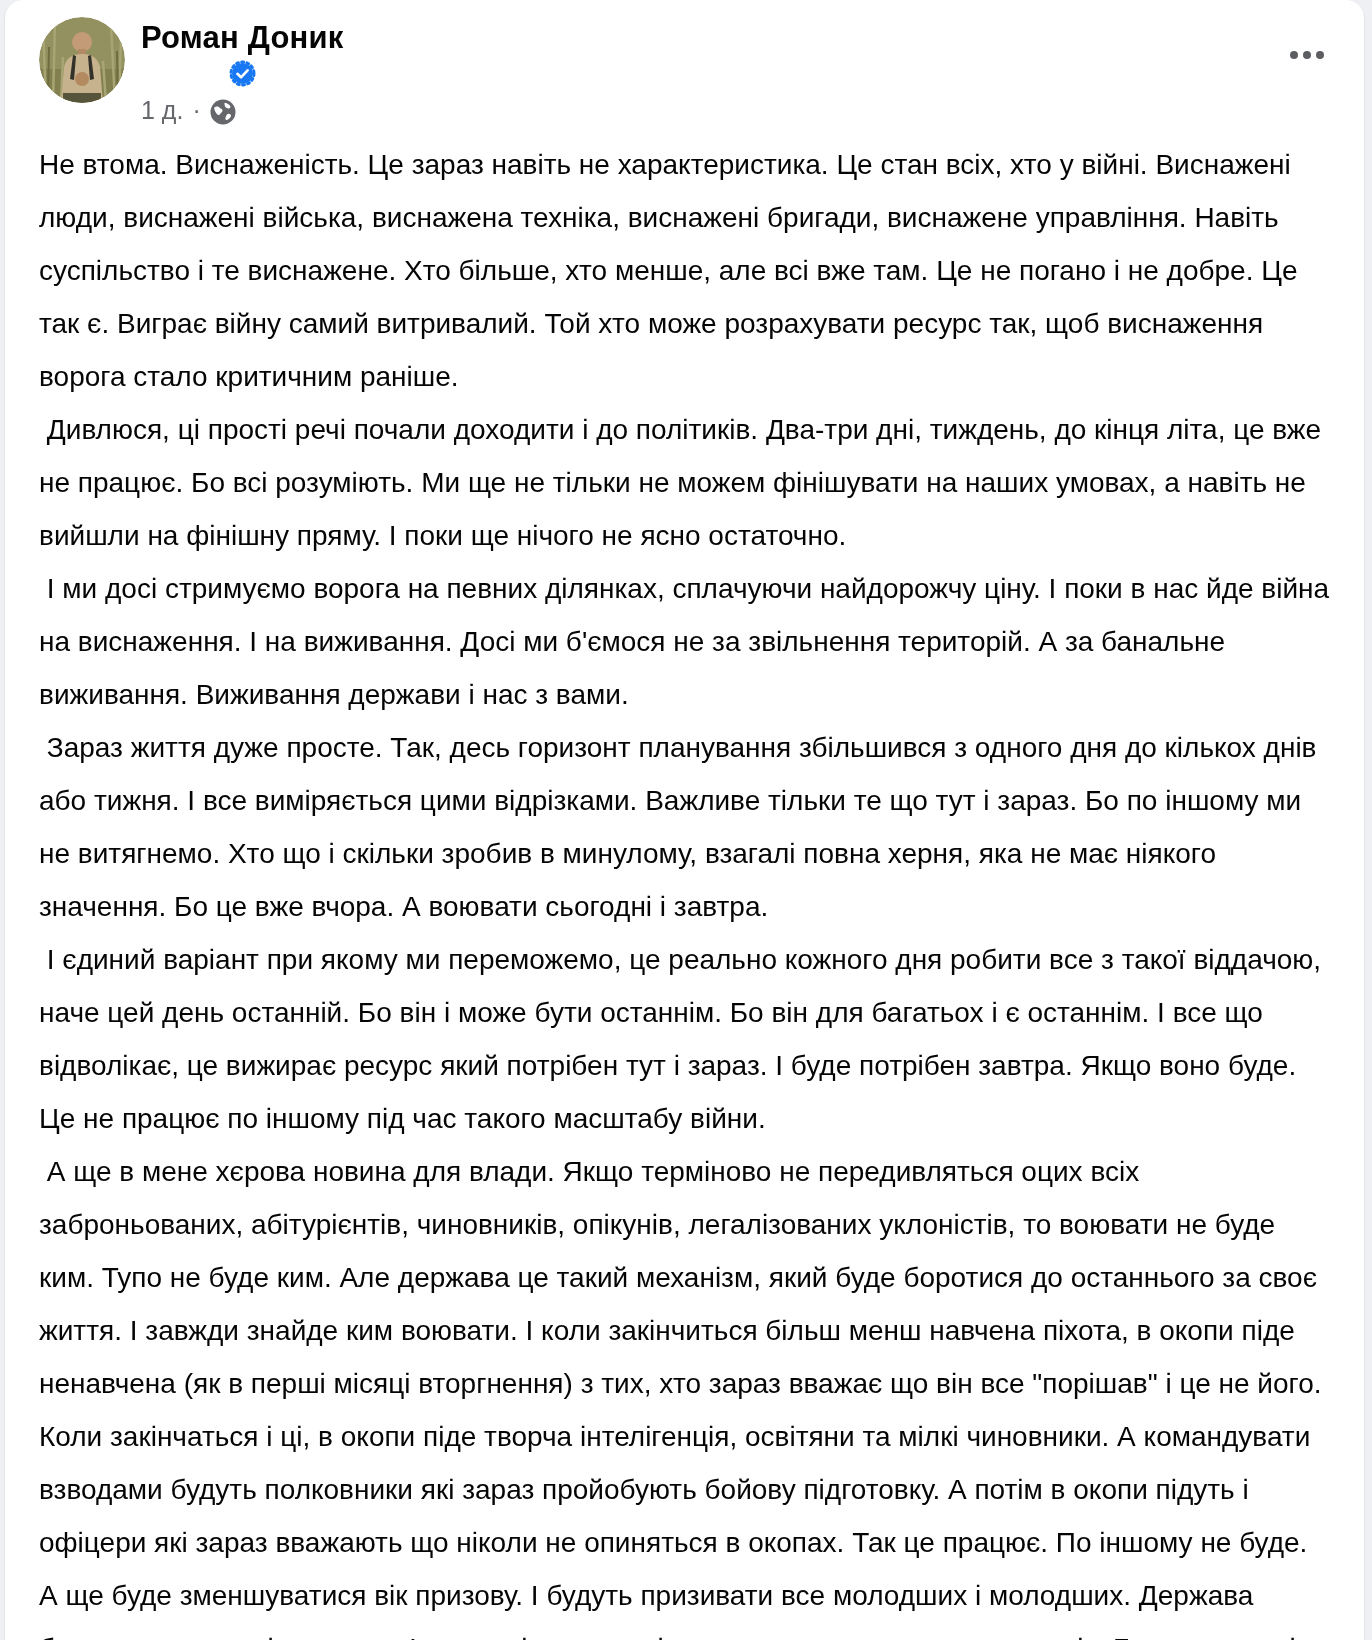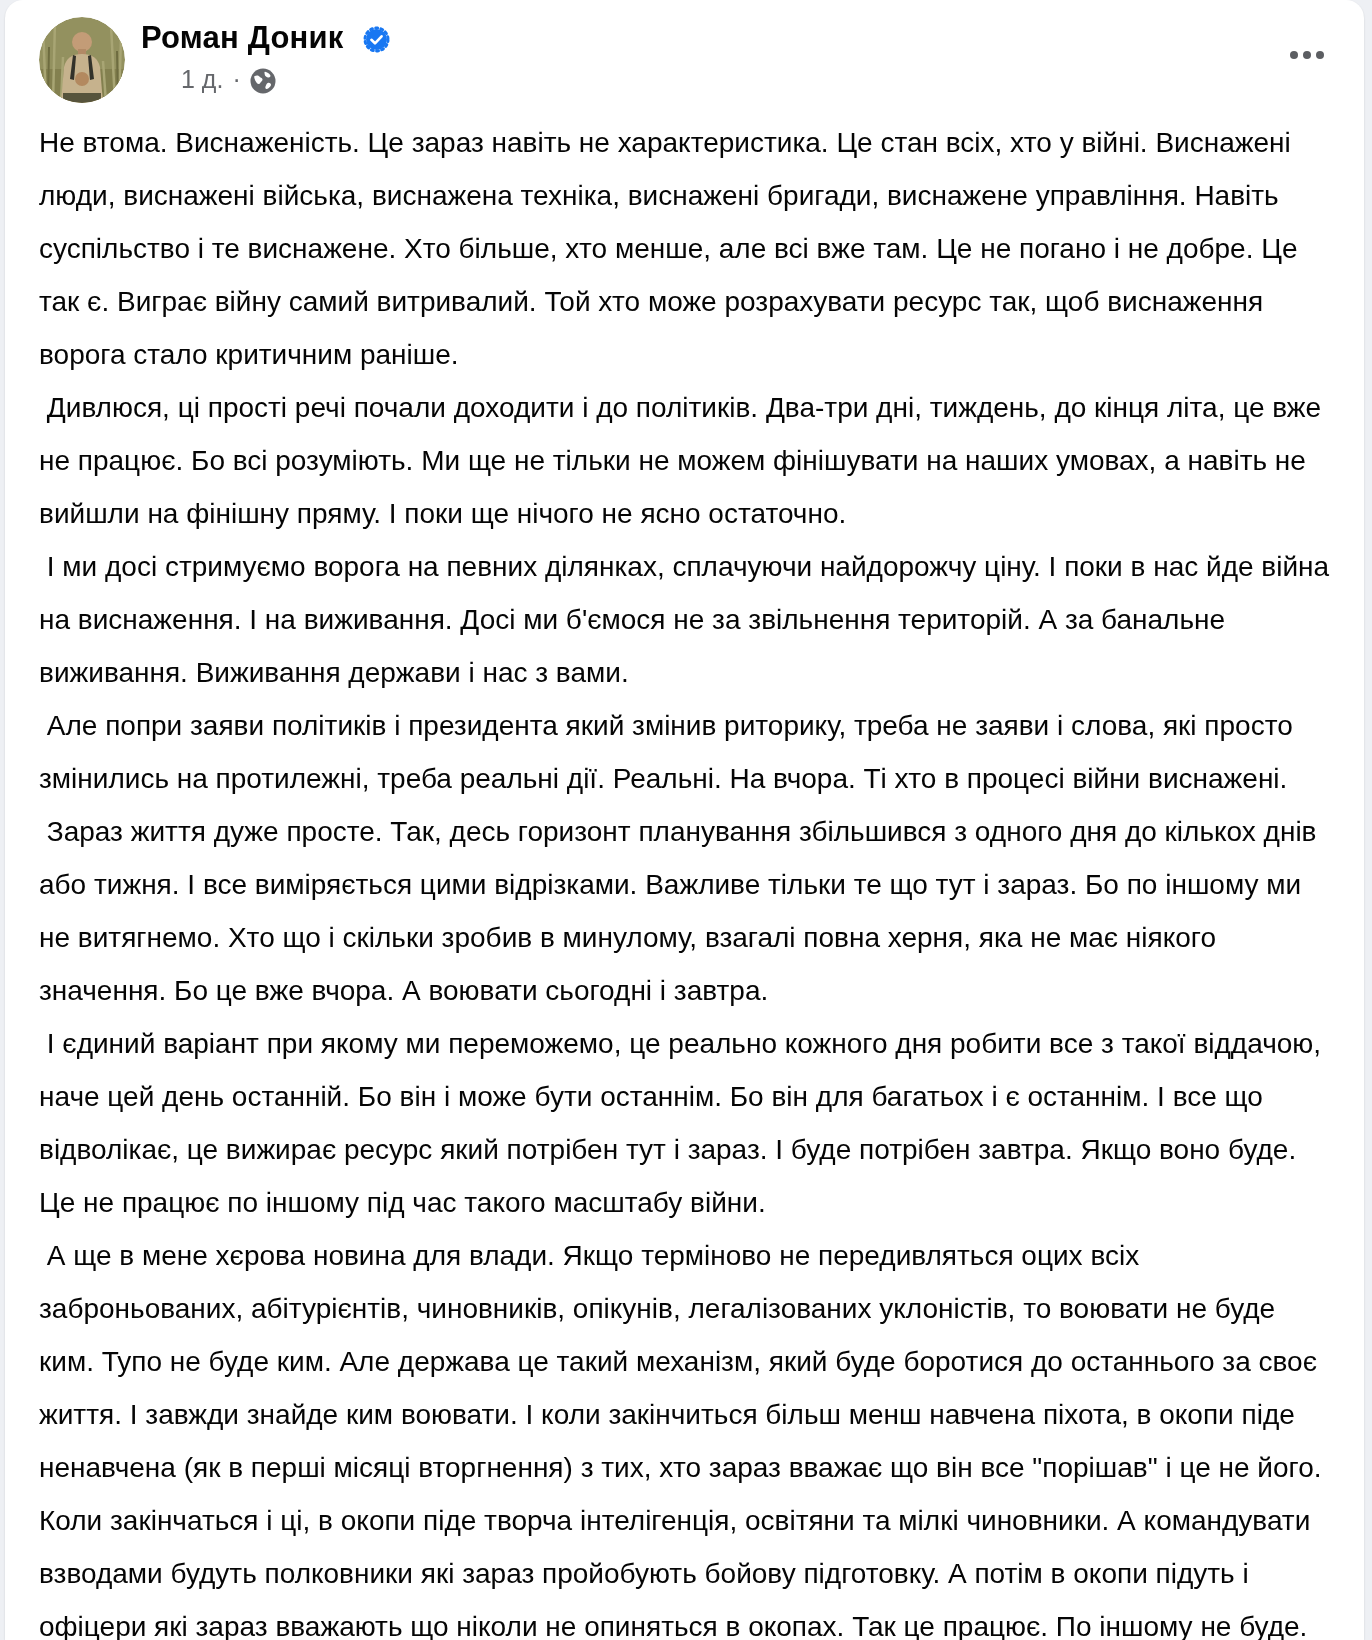--- a/index.html
+++ b/index.html
@@ -39,38 +39,38 @@
     cursor: pointer;
   }
   .avatar svg { display: block; width: 86px; height: 86px; }
   .header-meta {
     margin-left: 16px;
     padding-top: 3px;
   }
   .author-row {
     display: flex;
     align-items: center;
-    gap: 20px;
+    gap: 2px;
+    flex-direction: column;
   }
   .author-name {
     font-size: 31px;
     font-weight: 700;
     color: #050505;
     letter-spacing: 0.2px;
     cursor: pointer;
   }
   .verified-badge { display: inline-flex; margin-top: 2px; }
   .meta-row {
     display: flex;
     align-items: center;
     gap: 8px;
     margin-top: 9px;
     color: #65676b;
     font-size: 25px;
-    margin-left: 40px;
   }
   .meta-sep { font-size: 25px; color: #65676b; padding: 0 1px; }
   .globe-icon { display: inline-flex; margin-top: 2px; }
   .more-btn {
     margin-left: auto;
     margin-top: 24px;
     border: none;
     background: transparent;
     display: flex;
     align-items: center;
@@ -158,20 +158,19 @@
         <span class="dot"></span>
         <span class="dot"></span>
       </button>
 
     </header>
 
     <div class="post-text">
         <p>Не втома. Виснаженість. Це зараз навіть не характеристика. Це стан всіх, хто у війні. Виснажені люди, виснажені війська, виснажена техніка, виснажені бригади, виснажене управління. Навіть суспільство і те виснажене. Хто більше, хто менше, але всі вже там. Це не погано і не добре. Це так є. Виграє війну самий витривалий. Той хто може розрахувати ресурс так, щоб виснаження ворога стало критичним раніше.</p>
         <p> Дивлюся, ці прості речі почали доходити і до політиків. Два-три дні, тиждень, до кінця літа, це вже не працює. Бо всі розуміють. Ми ще не тільки не можем фінішувати на наших умовах, а навіть не вийшли на фінішну пряму. І поки ще нічого не ясно остаточно.</p>
         <p> І ми досі стримуємо ворога на певних ділянках, сплачуючи найдорожчу ціну. І поки в нас йде війна на виснаження. І на виживання. Досі ми б'ємося не за звільнення територій. А за банальне виживання. Виживання держави і нас з вами.</p>
-        <p> Але попри заяви політиків і президента який змінив риторику, треба не заяви і слова, які просто змінились на протилежні, треба реальні дії. Реальні. На вчора. Ті хто в процесі війни виснажені.</p>
         <p> Зараз життя дуже просте. Так, десь горизонт планування збільшився з одного дня до кількох днів або тижня. І все виміряється цими відрізками. Важливе тільки те що тут і зараз. Бо по іншому ми не витягнемо. Хто що і скільки зробив в минулому, взагалі повна херня, яка не має ніякого значення. Бо це вже вчора. А воювати сьогодні і завтра.</p>
         <p> І єдиний варіант при якому ми переможемо, це реально кожного дня робити все з такої віддачою, наче цей день останній. Бо він і може бути останнім. Бо він для багатьох і є останнім. І все що відволікає, це вижирає ресурс який потрібен тут і зараз. І буде потрібен завтра. Якщо воно буде. Це не працює по іншому під час такого масштабу війни.</p>
         <p> А ще в мене хєрова новина для влади. Якщо терміново не передивляться оцих всіх заброньованих, абітурієнтів, чиновників, опікунів, легалізованих уклоністів, то воювати не буде ким. Тупо не буде ким. Але держава це такий механізм, який буде боротися до останнього за своє життя. І завжди знайде ким воювати. І коли закінчиться більш менш навчена піхота, в окопи піде ненавчена (як в перші місяці вторгнення) з тих, хто зараз вважає що він все "порішав" і це не його. Коли закінчаться і ці, в окопи піде творча інтелігенція, освітяни та мілкі чиновники. А командувати взводами будуть полковники які зараз пройобують бойову підготовку. А потім в окопи підуть і офіцери які зараз вважають що ніколи не опиняться в окопах. Так це працює. По іншому не буде. А ще буде зменшуватися вік призову. І будуть призивати все молодших і молодших. Держава бореться за своє існування. І державі насправді, насрати на мене, на вас, на всіх. Бо держава під час війни то не справедливість та соціальний захист.</p>
       </div>
 
   </article>
 </div>
 
 </body></html>

